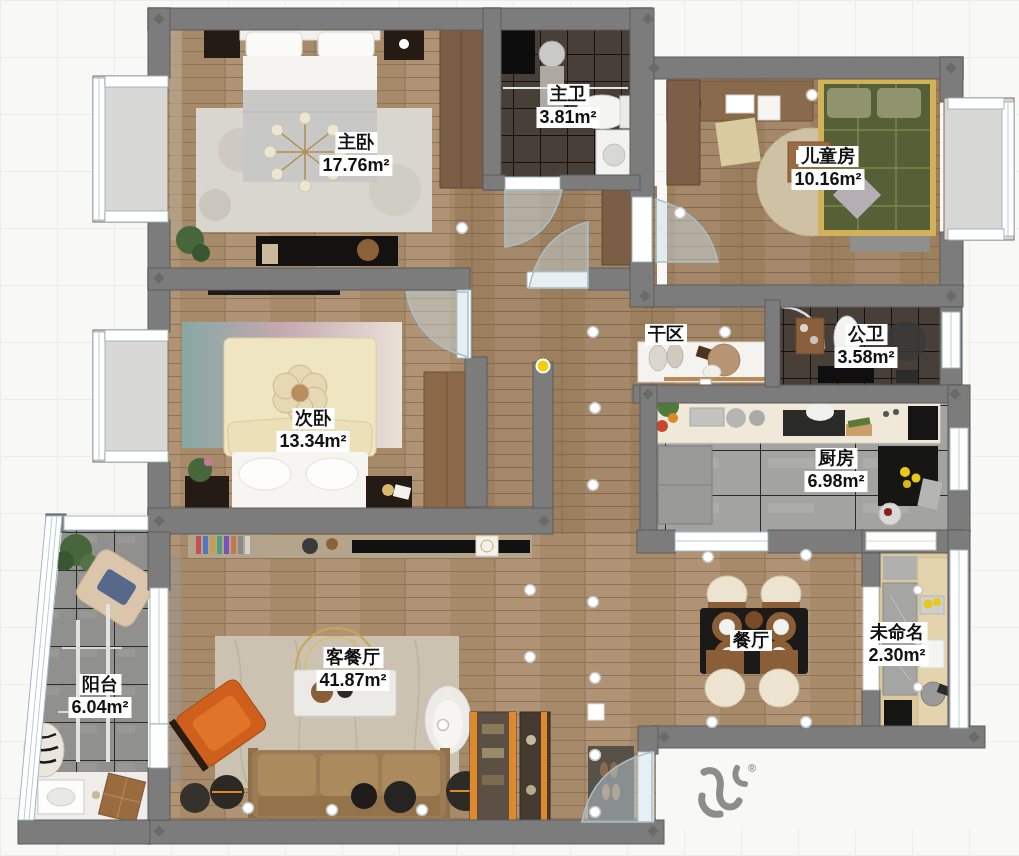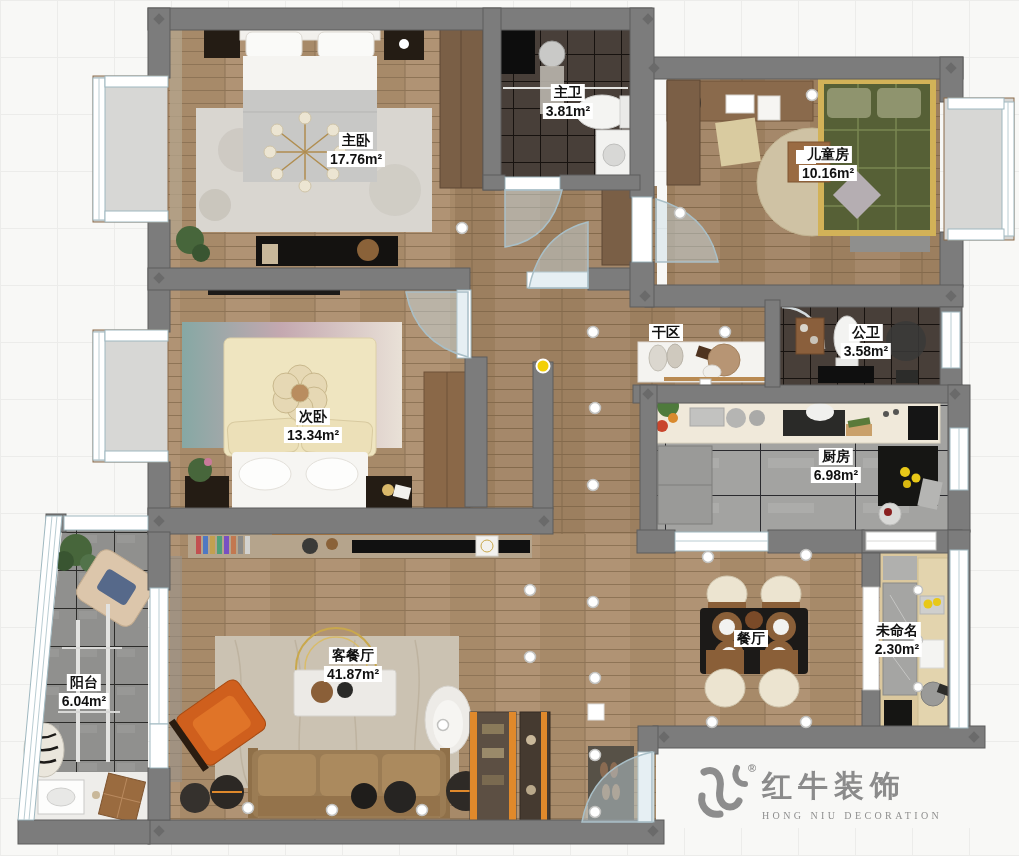--- a/index.html
+++ b/index.html
@@ -2,21 +2,21 @@
 <html><head>
 <meta charset="utf-8">
 <style>
   html,body{margin:0;padding:0;background:#f7f7f5;font-family:"Liberation Sans","DejaVu Sans",sans-serif;}
   #stage{position:relative;width:1019px;height:856px;overflow:hidden;
     background-color:#f8f8f6;
     background-image:linear-gradient(#ececea 1px,transparent 1px),linear-gradient(90deg,#ececea 1px,transparent 1px);
     background-size:57px 57px;}
   #plan-svg{position:absolute;left:0;top:0;z-index:1;}
   .room-label{position:absolute;transform:translateX(-50%);text-align:right;z-index:40;
-    line-height:1.05;font-weight:bold;font-size:14px;color:#111;}
+    line-height:1.05;font-weight:bold;font-size:18px;color:#111;}
   .room-label span{display:table;margin:0 auto 2px auto;background:#fff;padding:1px 3px;white-space:nowrap;}
   #watermark{position:absolute;left:692px;top:760px;z-index:50;display:flex;align-items:flex-start;color:#8b8b8b;}
   #wm-logo{position:relative;width:62px;height:64px;flex:0 0 auto;}
   #wm-reg{position:absolute;right:-2px;top:2px;font-size:11px;font-weight:bold;color:#8b8b8b;}
   #wm-text{margin-left:8px;padding-top:6px;}
   #wm-title{font-size:30px;font-weight:bold;letter-spacing:6px;color:#8b8b8b;white-space:nowrap;}
   #wm-sub{font-size:10px;letter-spacing:3.4px;margin-top:3px;color:#8f8f8f;
     font-family:"Liberation Serif","DejaVu Serif",serif;white-space:nowrap;}
 </style>
 </head>
@@ -541,33 +541,29 @@
   <span>41.87m²</span>
 </div>
 <div class="room-label" style="left:751px;top:630px">
   <span>餐厅</span>
 
 </div>
 <div class="room-label" style="left:897px;top:622px">
   <span>未命名</span>
   <span>2.30m²</span>
 </div>
-<div class="room-label" style="left:84px;top:674px">
+<div class="room-label" style="left:100px;top:674px">
   <span>阳台</span>
   <span>6.04m²</span>
 </div>
 
 <div id="watermark">
   <div id="wm-logo">
     <svg width="62" height="64" viewBox="0 0 62 64">
       <path d="M12,12 C20,8 26,12 28,20 C30,28 25,33 29,41 C33,49 43,49 47,41" fill="none" stroke="#8d8d8d" stroke-width="7" stroke-linecap="round"></path>
       <path d="M45,8 C41,16 45,24 53,24" fill="none" stroke="#8d8d8d" stroke-width="6" stroke-linecap="round"></path>
       <path d="M10,36 C8,46 16,56 28,54" fill="none" stroke="#8d8d8d" stroke-width="7" stroke-linecap="round"></path>
     </svg>
     <span id="wm-reg">®</span>
   </div>
-  <div id="wm-text">
-    <div id="wm-title">红牛装饰</div>
-    <div id="wm-sub">HONG NIU DECORATION</div>
-  </div>
 </div>
 
 </div>
 
 </body></html>

